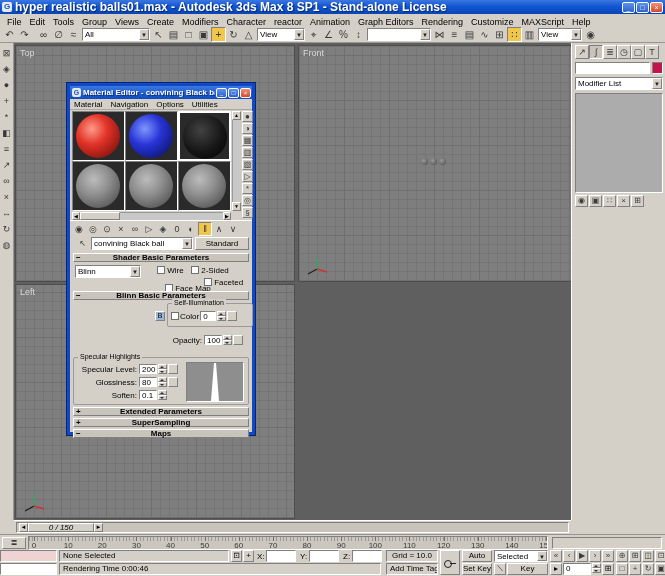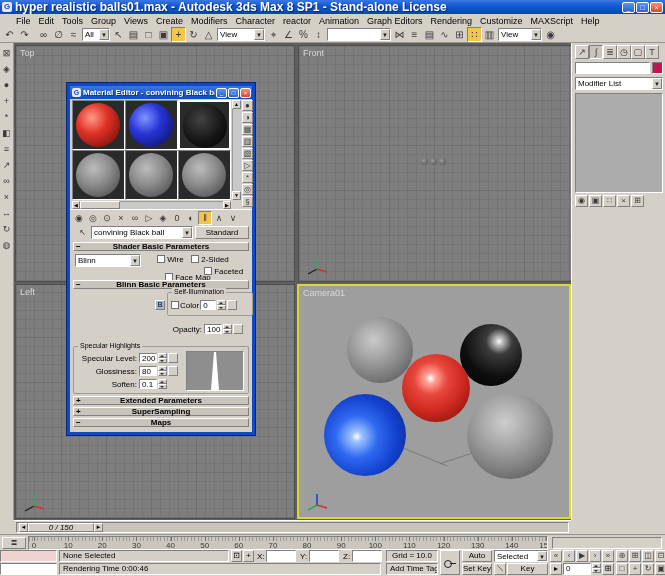--- a/index.html
+++ b/index.html
@@ -23,21 +23,21 @@
   .spin i.up::after { border-bottom:2px solid #333; }
   .spin i.dn::after { border-top:2px solid #333; }
   .mapbtn { width:10px; height:10px; background:#D4D0C8; border:1px solid; border-color:#FFF #808080 #808080 #FFF; display:inline-block; font-size:7px; line-height:8px; text-align:center; }
 
   
   #titlebar { left:0; top:0; width:665px; height:14px; background:linear-gradient(180deg,#3B77E0 0%,#1256D4 45%,#0A46B4 100%); color:#FFF; display:flex; align-items:center; padding:0 2px; }
   #titlebar .ticon { width:10px; height:10px; background:#E8E8E8; border-radius:2px; color:#1256D4; font-size:8px; line-height:10px; text-align:center; font-weight:bold; margin-right:3px; }
   #titlebar .ttext { font-size:12px; font-weight:bold; flex:1; white-space:nowrap; overflow:hidden; text-shadow:1px 1px 1px #05276B; }
   .winbtn { width:13px; height:11px; margin-left:1px; border:1px solid #fff; border-radius:2px; color:#fff; font-size:7px; line-height:9px; text-align:center; background:linear-gradient(#5E92EC,#2B62C8); }
   .winbtn.close { background:linear-gradient(#F0907A,#D2492A); }
-  #menubar { left:0; top:14px; width:665px; height:16px; background:#D4D0C8; border-bottom:3px solid #000000; display:flex; align-items:center; padding-left:12px; }
+  #menubar { left:0; top:14px; width:665px; height:16px; background:#D4D0C8; border-bottom:1px solid #000000; display:flex; align-items:center; padding-left:3px; }
   #menubar span { font-size:9px; padding:0 4px; white-space:nowrap; }
   #maintoolbar { left:0; top:27px; width:665px; height:16px; background:#D4D0C8; border-bottom:1px solid #9A968E; display:flex; align-items:center; padding-left:2px; gap:0; }
   .tsep { width:4px; height:14px; }
   #maintoolbar .dd { height:13px; margin:0 1px; }
 
   
   #lefttoolbar { left:0; top:43px; width:14px; height:477px; background:#D4D0C8; border-right:1px solid #9A968E; display:flex; flex-direction:column; align-items:center; padding-top:2px; }
   #lefttoolbar .tool { width:13px; height:15px; line-height:14px; font-size:9px; margin-bottom:1px; }
 
   
@@ -190,21 +190,21 @@
     <span class="mi">Rendering</span>
     <span class="mi">Customize</span>
     <span class="mi">MAXScript</span>
     <span class="mi">Help</span>
   </div>
 
 <div class="abs" id="maintoolbar">
   <span><span class="tool">↶</span><span class="tool">↷</span></span>
   <span class="tsep"></span>
   <span><span class="tool">∞</span><span class="tool">∅</span><span class="tool">≈</span></span>
-  <div class="dd" style="width:28px">
+  <div class="dd" style="width:68px">
     <span class="val">All</span>
       <span class="arw">▼</span>
   </div>
   <span><span class="tool">↖</span><span class="tool">▤</span><span class="tool">□</span><span class="tool">▣</span></span>
   <span><span class="tool hl">+</span><span class="tool">↻</span><span class="tool">△</span></span>
   <div class="dd" style="width:48px">
     <span class="val">View</span>
       <span class="arw">▼</span>
   </div>
   <span><span class="tool">⌖</span><span class="tool">∠</span><span class="tool">%</span><span class="tool">↕</span></span>
@@ -253,35 +253,20 @@
       </svg>
   </div>
   <div class="vp" id="vp-bl">
     <span class="vp-label">Left</span>
     <svg class="tripod" viewBox="0 0 26 26">
         <line x1="13" y1="18" x2="4" y2="23" stroke="#222" stroke-width="1.4"></line>
         <line x1="13" y1="18" x2="13" y2="7" stroke="#3a6" stroke-width="1.4"></line>
         <line x1="13" y1="18" x2="23" y2="21" stroke="#c33" stroke-width="1.4"></line>
       </svg>
   </div>
-  <div class="vp" id="vp-br">
-    <span class="vp-label">Camera01</span>
-    <div class="helperline" style="left:100px; top:170px; width:50px; transform:rotate(22deg);"></div>
-    <div class="helperline" style="left:140px; top:170px; width:46px; transform:rotate(-18deg);"></div>
-    <div class="sphere sp-gray1"></div>
-    <div class="sphere sp-black"></div>
-    <div class="sphere sp-red"></div>
-    <div class="sphere sp-gray2"></div>
-    <div class="sphere sp-blue"></div>
-    <svg class="tripod" viewBox="0 0 26 26">
-        <line x1="13" y1="18" x2="4" y2="23" stroke="#1a4" stroke-width="1.4"></line>
-        <line x1="13" y1="18" x2="13" y2="7" stroke="#13c" stroke-width="1.4"></line>
-        <line x1="13" y1="18" x2="23" y2="21" stroke="#c33" stroke-width="1.4"></line>
-      </svg>
-  </div>
 </div>
 
 <div class="abs" id="cmdpanel">
   <div id="cp-tabs">
 
   <span class="tool">↗</span>
       <span class="tool pressed">∫</span>
       <span class="tool">≣</span>
       <span class="tool">◷</span>
       <span class="tool">▢</span>
@@ -307,20 +292,27 @@
 </div>
 
 <div class="abs" id="mateditor">
   <div id="me-title">
     <div class="ticon">G</div>
     <div class="ttext">Material Editor - convining Black ball</div>
     <div class="winbtn">_</div>
     <div class="winbtn">□</div>
     <div class="winbtn close">×</div>
   </div>
+  <div id="me-menu">
+
+  <span>Material</span>
+      <span>Navigation</span>
+      <span>Options</span>
+      <span>Utilities</span>
+    </div>
   <div id="me-samples">
     <div id="me-slotgrid">
 
     <div class="slot red">
           <div class="ball"></div>
         </div>
         <div class="slot blue">
           <div class="ball"></div>
         </div>
         <div class="slot black sel">

